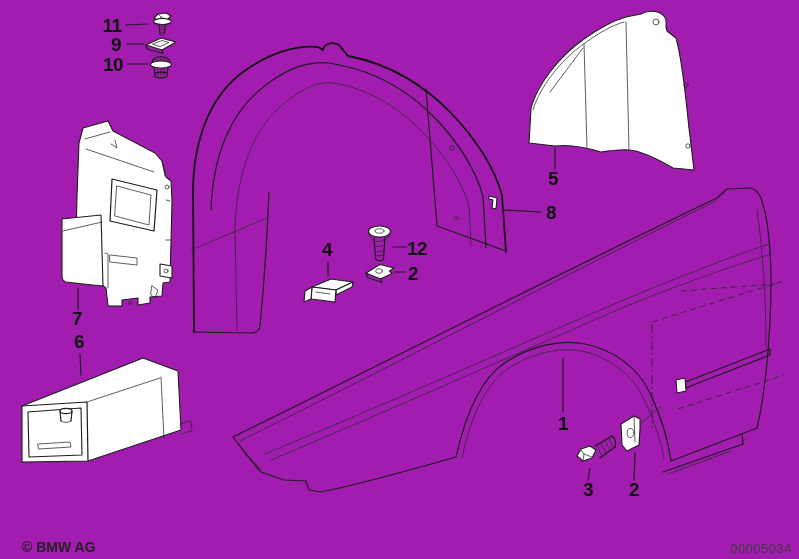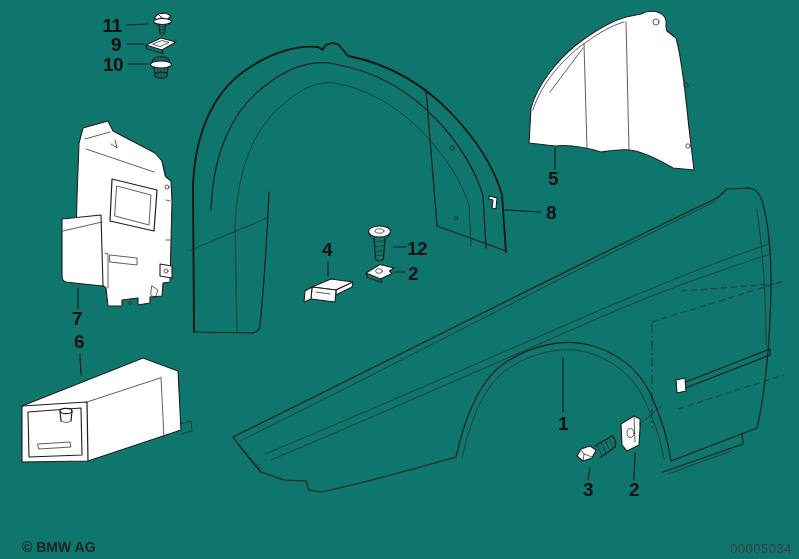--- a/index.html
+++ b/index.html
@@ -1,16 +1,16 @@
 <!DOCTYPE html>
 <html><head>
 <meta charset="utf-8">
 <style>
   html,body{margin:0;padding:0;background:#ffffff;}
-  .page{position:relative;width:799px;height:559px;background:#0f766e;overflow:hidden;}
+  .page{position:relative;width:799px;height:559px;background:#a21caf;overflow:hidden;}
   svg{display:block;}
   .callout{font-family:"Liberation Sans",sans-serif;font-weight:700;font-size:19px;
            letter-spacing:-0.5px;fill:#111;cursor:pointer;}
   .footer-copy{font-family:"Liberation Sans",sans-serif;font-weight:600;font-size:14px;fill:#222;}
   .footer-num{font-family:"Liberation Sans",sans-serif;font-weight:400;font-size:13px;fill:#3c3c3c;letter-spacing:0.5px;}
   .ln{stroke:#1d1d1d;fill:none;stroke-width:1.2;stroke-linecap:round;stroke-linejoin:round;}
   .hv{stroke:#141414;fill:none;stroke-width:1.8;stroke-linecap:round;stroke-linejoin:round;}
   .tn{stroke:#2a2a2a;fill:none;stroke-width:0.75;stroke-linecap:round;stroke-linejoin:round;}
   .wf{fill:#ffffff;stroke:#1d1d1d;stroke-width:1.1;stroke-linejoin:round;}
   .leader{stroke:#1d1d1d;stroke-width:1.2;fill:none;stroke-linecap:round;}

